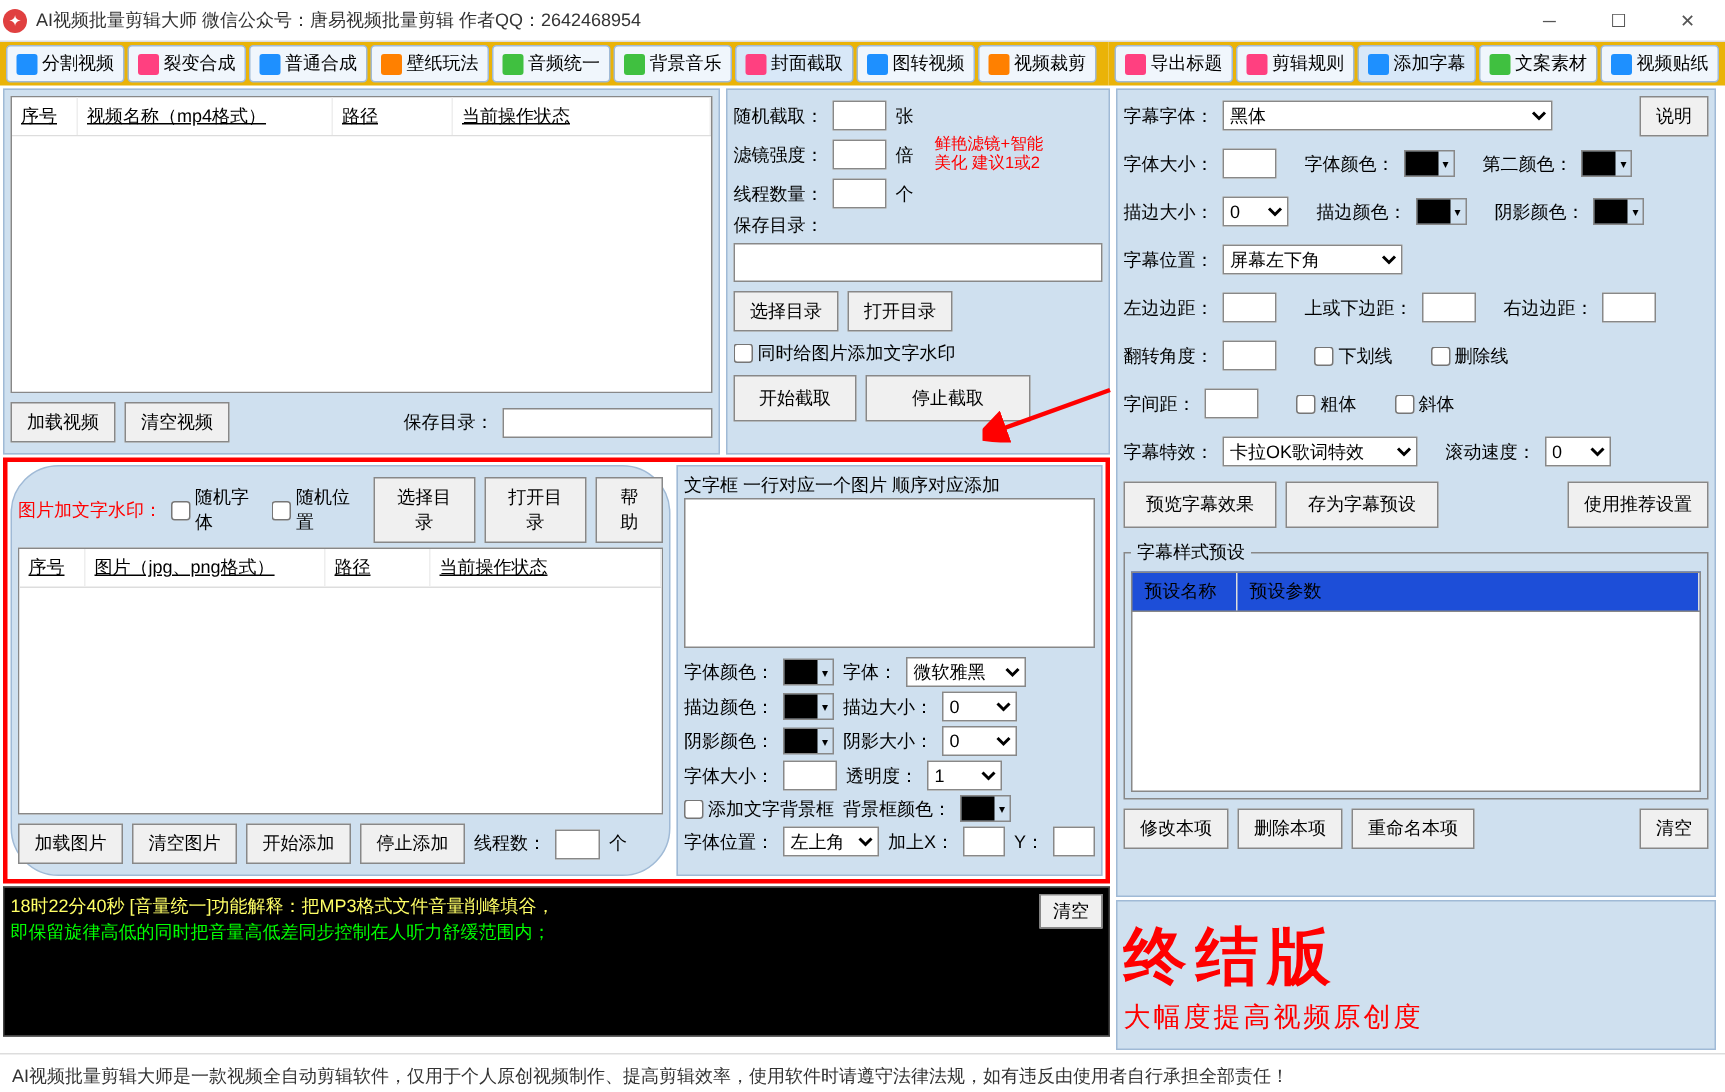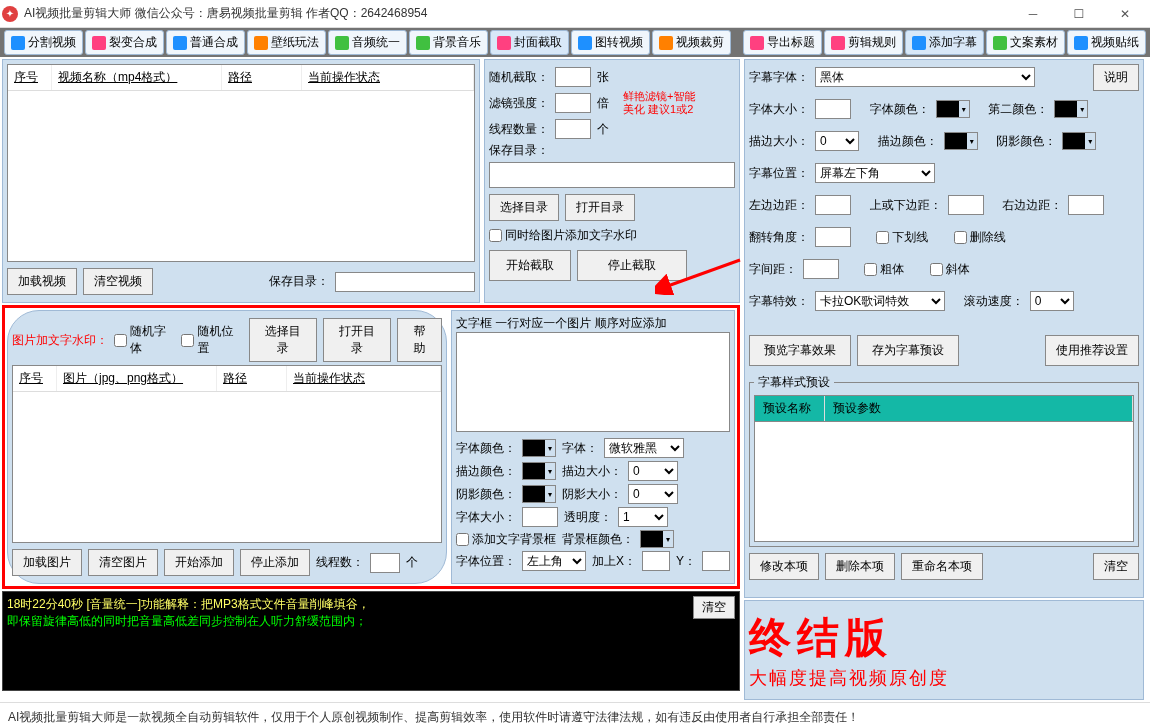--- a/index.html
+++ b/index.html
@@ -2,21 +2,21 @@
 <html><head>
 <meta charset="utf-8">
 <style>
 * { box-sizing: border-box; margin: 0; padding: 0; font-family: "Microsoft YaHei", sans-serif; }
 body { background: #fff; font-size: 12px; color: #000; width: 1150px; height: 728px; overflow: hidden; }
 .titlebar { height: 28px; background: #fff; display: flex; align-items: center; padding: 0 2px; border-bottom: 1px solid #ddd; }
 .titlebar-icon { width: 16px; height: 16px; background: #e04040; border-radius: 50%; margin-right: 6px; display: inline-flex; align-items: center; justify-content: center; color: #fff; font-size: 10px; }
 .titlebar-title { font-size: 12px; color: #333; }
 .win-btns { margin-left: auto; display: flex; }
 .win-btn { width: 46px; height: 28px; display: flex; align-items: center; justify-content: center; color: #555; }
-.tabs { display: flex; background: #737373; padding: 2px 4px; gap: 2px; }
+.tabs { display: flex; background: #eab308; padding: 2px 4px; gap: 2px; }
 .tab { display: flex; align-items: center; gap: 3px; padding: 3px 6px; border: 1px solid #a0bad6; background: #f0f6fc; border-radius: 3px; font-size: 12px; cursor: pointer; white-space: nowrap; }
 .tab.active { background: #d8e8f8; }
 .tab-icon { width: 14px; height: 14px; display: inline-block; }
 .main-area { display: flex; height: 645px; padding: 2px; gap: 4px; }
 .left-col { width: 738px; display: flex; flex-direction: column; gap: 2px; }
 .right-col { width: 400px; display: flex; flex-direction: column; gap: 2px; }
 .panel { background: #cfe0ef; border: 1px solid #a0bad6; padding: 4px; }
 .top-split { display: flex; gap: 4px; }
 .video-list-wrap { width: 478px; }
 .list { background: #fff; border: 1px solid #888; }
@@ -35,21 +35,21 @@
 .redbox { border: 3px solid #ff0000; }
 .textarea { width: 100%; border: 1px solid #888; background: #fff; resize: none; }
 .log-panel { background: #000; color: #0f0; font-size: 12px; padding: 4px; height: 100px; position: relative; border: 1px solid #444; }
 .log-clear { position: absolute; top: 4px; right: 4px; background: #f0f0f0; color: #000; border: 1px solid #888; padding: 2px 8px; font-size: 12px; }
 .brand { text-align: left; color: #ff0000; font-family: "KaiTi", serif; }
 .brand-big { font-size: 42px; font-weight: bold; letter-spacing: 6px; }
 .brand-sub { font-size: 18px; letter-spacing: 2px; }
 .footer { padding: 6px 8px; font-size: 12px; color: #333; background: #fff; border-top: 1px solid #ddd; }
 .chk { display: inline-flex; align-items: center; gap: 3px; }
 .chk input { width: 13px; height: 13px; }
-.grid-header { display: flex; background: #14b8a6; border: 1px solid #888; }
+.grid-header { display: flex; background: #1d4ed8; border: 1px solid #888; }
 .grid-header span { padding: 4px 8px; border-right: 1px solid #ddd; font-size: 12px; }
 .grid-body { background: #fff; border: 1px solid #888; border-top: none; height: 120px; }
 fieldset { border: 1px solid #888; padding: 4px; }
 legend { font-size: 12px; padding: 0 4px; }
 .arrow { position: absolute; pointer-events: none; }
 .hint-red { color: #f00; font-size: 11px; line-height: 1.2; }
 </style>
 </head>
 <body>
 
@@ -332,21 +332,21 @@
             <span>删除线</span>
           </label></div>
       <div class="row" style="margin-top:12px;"><span class="lbl">字间距：</span><input class="inp inp-sm" style="">&nbsp;&nbsp;&nbsp;&nbsp;<label class="chk">
             <input type="checkbox" style="">
             <span>粗体</span>
           </label>&nbsp;&nbsp;&nbsp;&nbsp;<label class="chk">
             <input type="checkbox" style="">
             <span>斜体</span>
           </label></div>
       <div class="row" style="margin-top:12px;"><span class="lbl">字幕特效：</span><select class="sel" style="width:130px;"><option>卡拉OK歌词特效</option></select>&nbsp;&nbsp;<span class="lbl">滚动速度：</span><select class="sel" style="width:44px;"><option>0</option></select></div>
-      <div class="row" style="margin-top:24px;">
+      <div class="row" style="margin-top:10px;">
         <button class="btn" style="padding:6px 14px;">预览字幕效果</button>
         <button class="btn" style="padding:6px 14px;">存为字幕预设</button>
         <span style="flex:1"></span>
         <button class="btn" style="padding:6px 10px;">使用推荐设置</button>
       </div>
       <fieldset style="margin-top:8px;">
         <legend>字幕样式预设</legend>
         <div class="grid-header">
           <span style="width:70px">预设名称</span>
           <span style="flex:1">预设参数</span>

